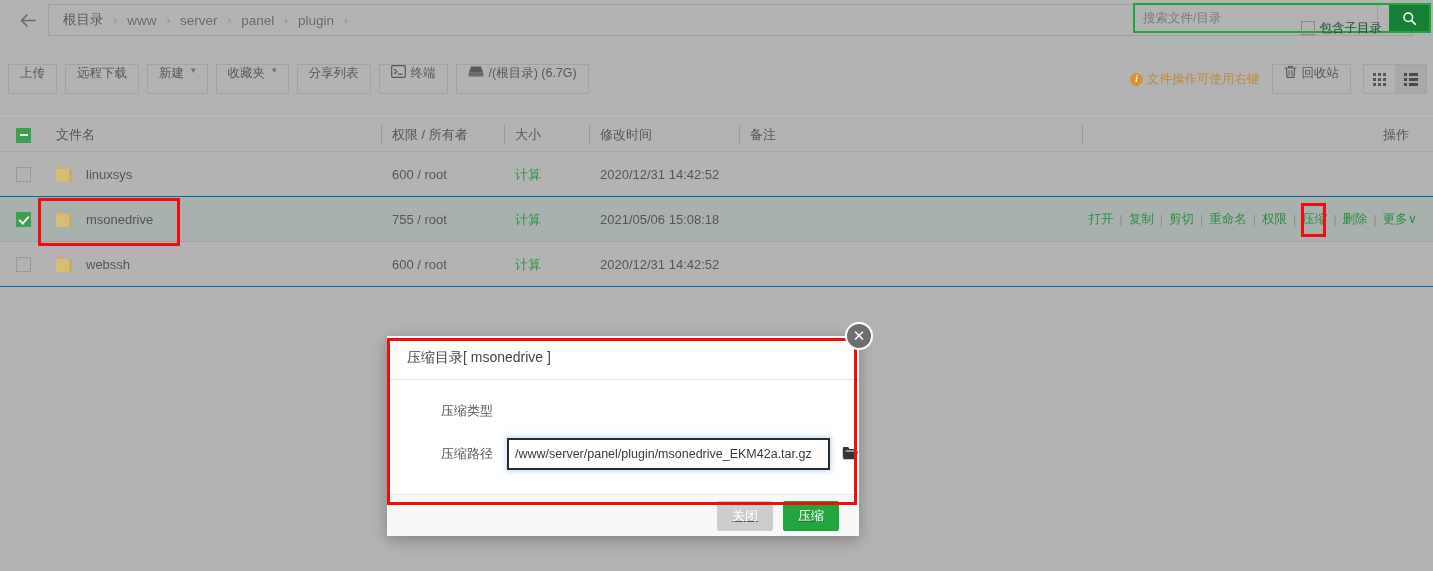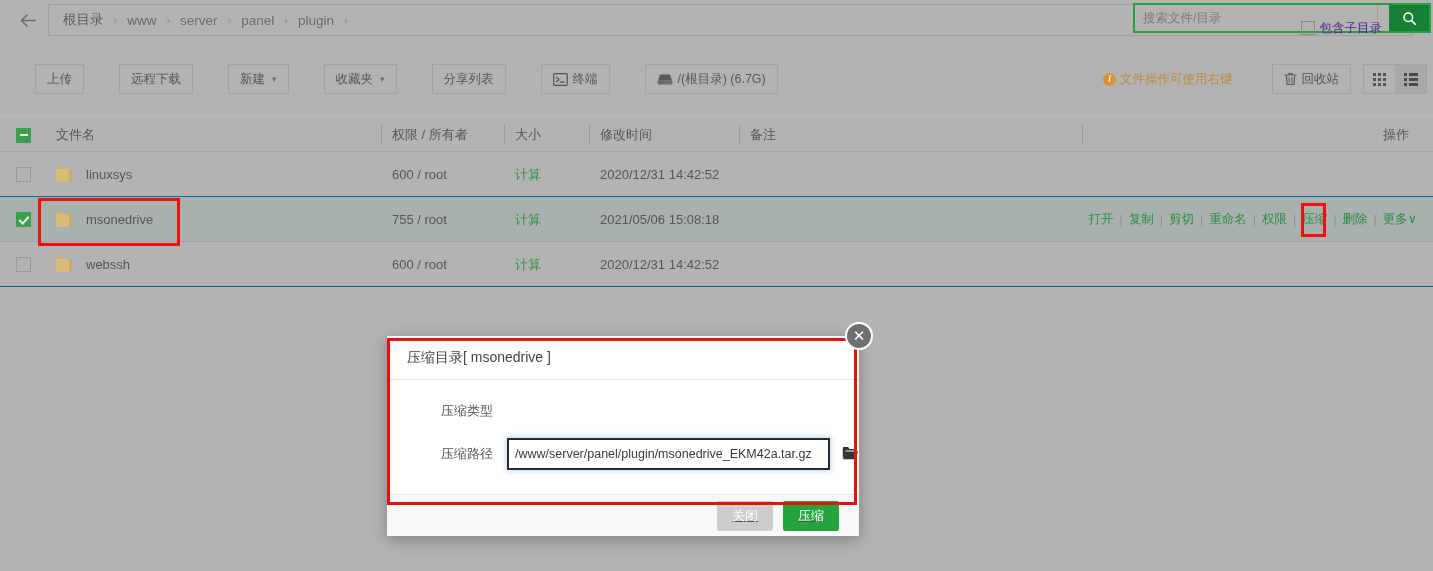--- a/index.html
+++ b/index.html
@@ -100,21 +100,21 @@
     color: #555;
     min-width: 0;
   }
   .searchwrap input::placeholder { color: #7b7b7b; }
   .subdir {
     display: flex;
     align-items: center;
     padding: 0 7px 0 2px;
     gap: 5px;
     font-size: 12.5px;
-    color: #4c1d95;
+    color: #14532d;
     white-space: nowrap;
     cursor: pointer;
     margin-top: 20px;
   }
   .cbox {
     width: 12px;
     height: 12px;
     border: 1px solid #8a8a8a;
     background: transparent;
     display: inline-block;
@@ -134,30 +134,28 @@
     left: 8px;
     top: 64px;
     display: flex;
     align-items: center;
     gap: 8px;
   }
   .tbtn {
     border: 1px solid #a3a3a3;
     height: 30px;
     display: flex;
-    align-items: center;
-    padding: 7px 11px;
+    padding: 0 11px;
     font-size: 12.5px;
     color: #565656;
     background: transparent;
     cursor: pointer;
     white-space: nowrap;
     box-sizing: border-box;
     gap: 5px;
-    margin-left: 27px;
   }
   .caret {
     font-size: 9px;
     color: #6d6d6d;
     margin-left: 2px;
   }
 
   
   .toolbar-right {
     position: absolute;

